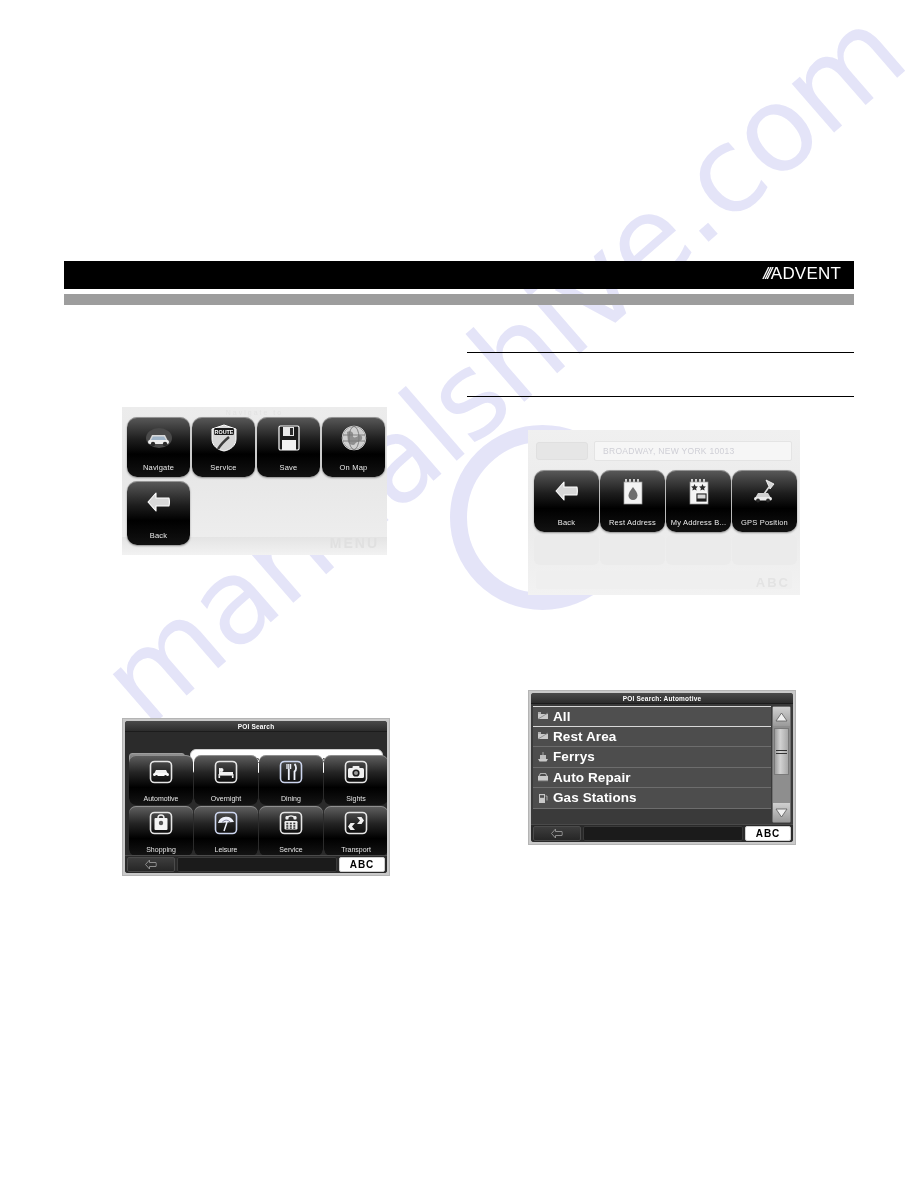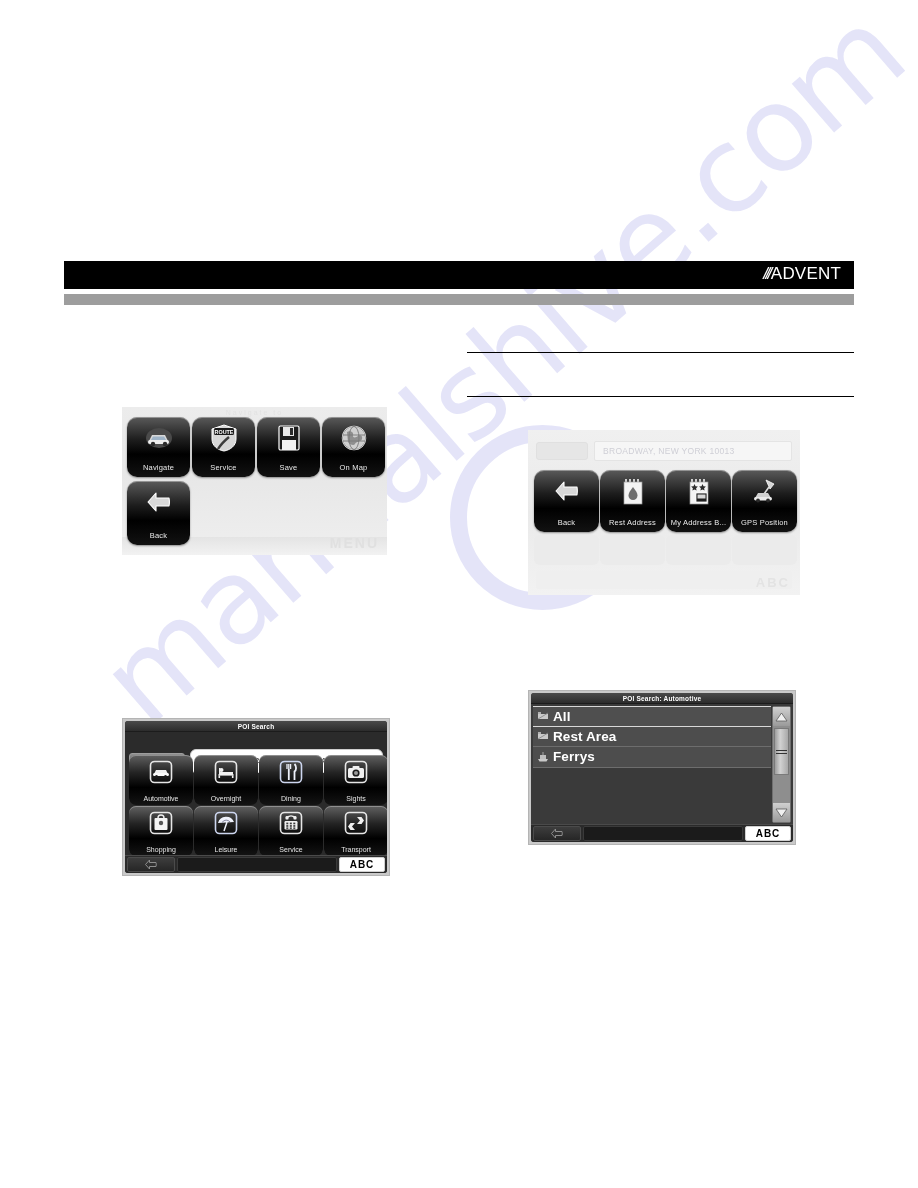--- a/index.html
+++ b/index.html
@@ -803,21 +803,41 @@
           <span class="row-icon">
             <svg width="12" height="12" viewBox="0 0 12 12">
                 <path d="M1 8 H11 L9.5 10.5 H2.5 Z" fill="#c9c9c9"></path>
                 <rect x="3" y="4" width="6" height="4" fill="#bdbdbd"></rect>
                 <rect x="5.5" y="1" width="1" height="3" fill="#a6a6a6"></rect>
               </svg>
           </span>
           <span class="row-label">Ferrys</span>
         </div>
 
-
+        <div class="list-row">
+          <span class="row-icon">
+            <svg width="12" height="12" viewBox="0 0 12 12">
+                <rect x="1" y="5" width="10" height="4" fill="#c9c9c9"></rect>
+                <path d="M2 5 L3.5 2.5 H8.5 L10 5" fill="none" stroke="#b0b0b0" stroke-width="1.1"></path>
+                <rect x="1" y="9" width="10" height="1.2" fill="#9a9a9a"></rect>
+              </svg>
+          </span>
+          <span class="row-label">Auto Repair</span>
+        </div>
+
+        <div class="list-row">
+          <span class="row-icon">
+            <svg width="12" height="12" viewBox="0 0 12 12">
+                <rect x="2" y="2" width="6" height="9" fill="#c9c9c9"></rect>
+                <rect x="3" y="3.2" width="4" height="2.6" fill="#4f4f4f"></rect>
+                <path d="M8.5 4 H10 V8.5" stroke="#b0b0b0" stroke-width="1" fill="none"></path>
+              </svg>
+          </span>
+          <span class="row-label">Gas Stations</span>
+        </div>
       </div>
 
       <div class="scrollbar">
         <div class="sb-arrow">
           <svg width="13" height="10" viewBox="0 0 13 10">
               <path d="M6.5 1 L12 9 H1 Z" fill="#f0f0f0" stroke="#5a5a5a" stroke-width="0.8"></path>
             </svg>
         </div>
         <div class="sb-thumb">
           <span class="sb-grip"></span>

